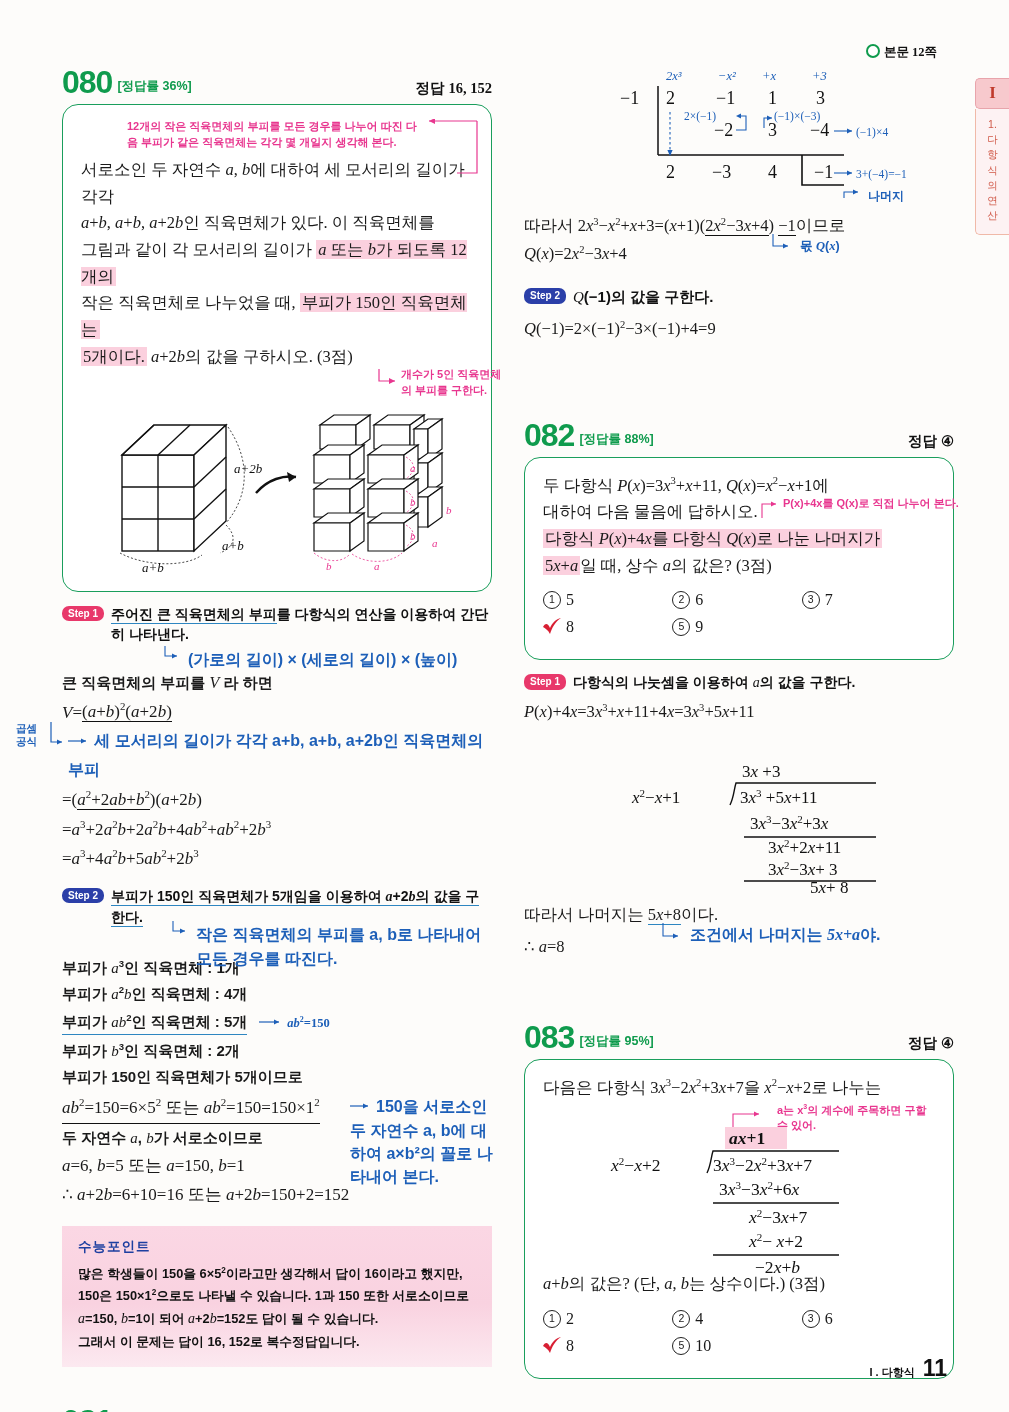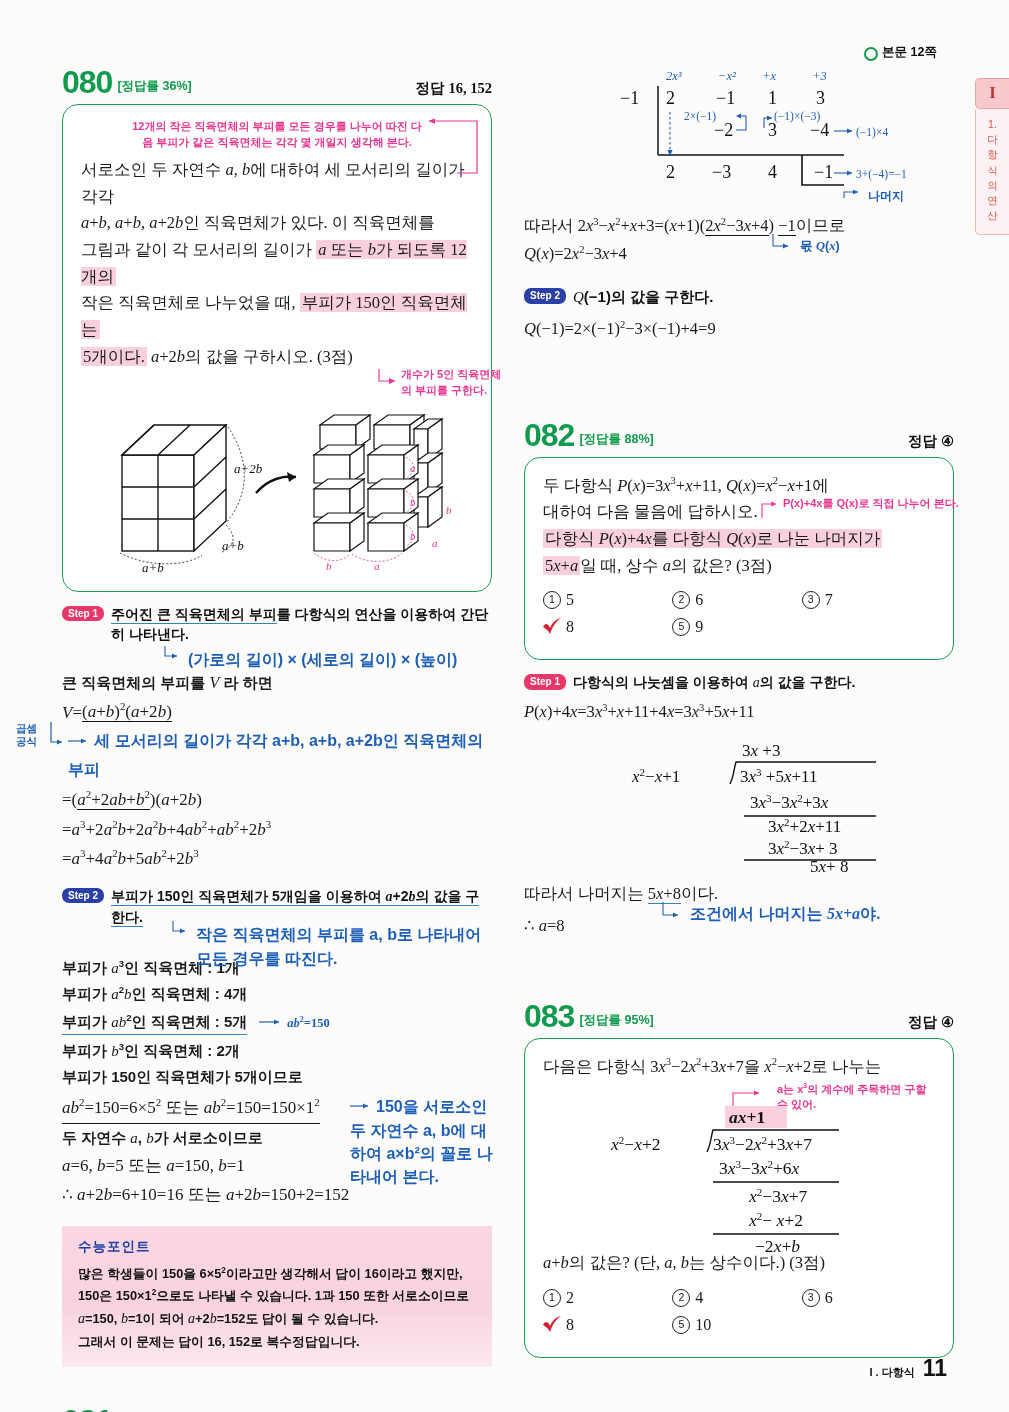--- a/index.html
+++ b/index.html
@@ -14,23 +14,23 @@
   .page{position:absolute;inset:0;}
 
   
   .col{position:absolute;top:0;width:430px;}
   .col-left{left:62px;}
   .col-right{left:524px;}
 
   
   .ref{
     position:absolute;right:72px;top:44px;
-    font-family:Liberation Sans, sans-serif;
+    font-family:Liberation Serif, serif;
     font-size:12.5px;font-weight:bold;color:#111;
-    display:flex;align-items:flex-end;gap:4px;
+    display:flex;align-items:flex-start;gap:4px;
   }
   .ref .dot{
     width:10px;height:10px;border-radius:50%;
     border:2.5px solid #0f9b4d;background:#fff;display:inline-block;
   }
 
   
   .sidetab{
     position:absolute;right:0;top:78px;width:34px;
   }
@@ -186,21 +186,21 @@
         <span class="pnum">080</span><span class="prate">[정답률 36%]</span>
         <span class="ans">
           <span>정답</span>
           <span class="num">16, 152</span>
         </span>
       </div>
 
       <div class="qbox">
 
         <div style="position:relative;">
-          <div class="callout-pink" style="width:300px;margin:2px 0 6px 46px;text-align:center;">12개의 작은 직육면체의 부피를 모든 경우를 나누어 따진 다음 부피가 같은 직육면체는 각각 몇 개일지 생각해 본다.</div>
+          <div class="callout-pink" style="width:300px;margin:2px 0 6px 46px;">12개의 작은 직육면체의 부피를 모든 경우를 나누어 따진 다음 부피가 같은 직육면체는 각각 몇 개일지 생각해 본다.</div>
           <svg width="60" height="58" style="position:absolute;right:-6px;top:0;">
             <path d="M56,2 L56,54 L36,54" stroke="#e8368f" stroke-width="1.2" fill="none"></path>
             <path d="M8,2 L56,2" stroke="#e8368f" stroke-width="1.2" fill="none"></path>
             <path d="M8,2 l6,-3 l0,6 z" fill="#e8368f"></path>
           </svg>
         </div>
 
         <div class="qtext">
           <div>서로소인 두 자연수 <em>a</em>, <em>b</em>에 대하여 세 모서리의 길이가 각각</div>
           <div><em>a</em>+<em>b</em>, <em>a</em>+<em>b</em>, <em>a</em>+2<em>b</em>인 직육면체가 있다. 이 직육면체를</div>
@@ -550,21 +550,21 @@
           </div>
         </div>
       </div>
 
       <div class="step">
         <span class="step-badge">Step 1</span>
         <span class="step-title">다항식의 나눗셈을 이용하여 <em style="font-weight:normal;font-family:'Liberation Serif',serif;">a</em>의 값을 구한다.</span>
       </div>
       <div class="math" style="font-size:16.5px;margin-top:4px;"><em>P</em>(<em>x</em>)+4<em>x</em>=3<em>x</em><sup>3</sup>+<em>x</em>+11+4<em>x</em>=3<em>x</em><sup>3</sup>+5<em>x</em>+11</div>
 
-      <div class="longdiv" style="margin-top:12px;position:relative;height:136px;">
+      <div class="longdiv" style="margin-top:33px;position:relative;height:136px;">
         <svg width="430" height="136" viewBox="0 0 430 136">
           <g font-family="Liberation Serif, serif" font-size="17" fill="#111">
             <text x="218" y="18">3<tspan font-style="italic">x</tspan>  +3</text>
             <text x="108" y="44"><tspan font-style="italic">x</tspan><tspan font-size="11" dy="-6">2</tspan><tspan dy="6">−</tspan><tspan font-style="italic">x</tspan>+1</text>
             <text x="216" y="44">3<tspan font-style="italic">x</tspan><tspan font-size="11" dy="-6">3</tspan><tspan dy="6">      +5</tspan><tspan font-style="italic">x</tspan>+11</text>
             <text x="226" y="70">3<tspan font-style="italic">x</tspan><tspan font-size="11" dy="-6">3</tspan><tspan dy="6">−3</tspan><tspan font-style="italic">x</tspan><tspan font-size="11" dy="-6">2</tspan><tspan dy="6">+3</tspan><tspan font-style="italic">x</tspan></text>
             <text x="244" y="94">3<tspan font-style="italic">x</tspan><tspan font-size="11" dy="-6">2</tspan><tspan dy="6">+2</tspan><tspan font-style="italic">x</tspan>+11</text>
             <text x="244" y="116">3<tspan font-style="italic">x</tspan><tspan font-size="11" dy="-6">2</tspan><tspan dy="6">−3</tspan><tspan font-style="italic">x</tspan>+ 3</text>
             <text x="286" y="134">5<tspan font-style="italic">x</tspan>+  8</text>
           </g>

